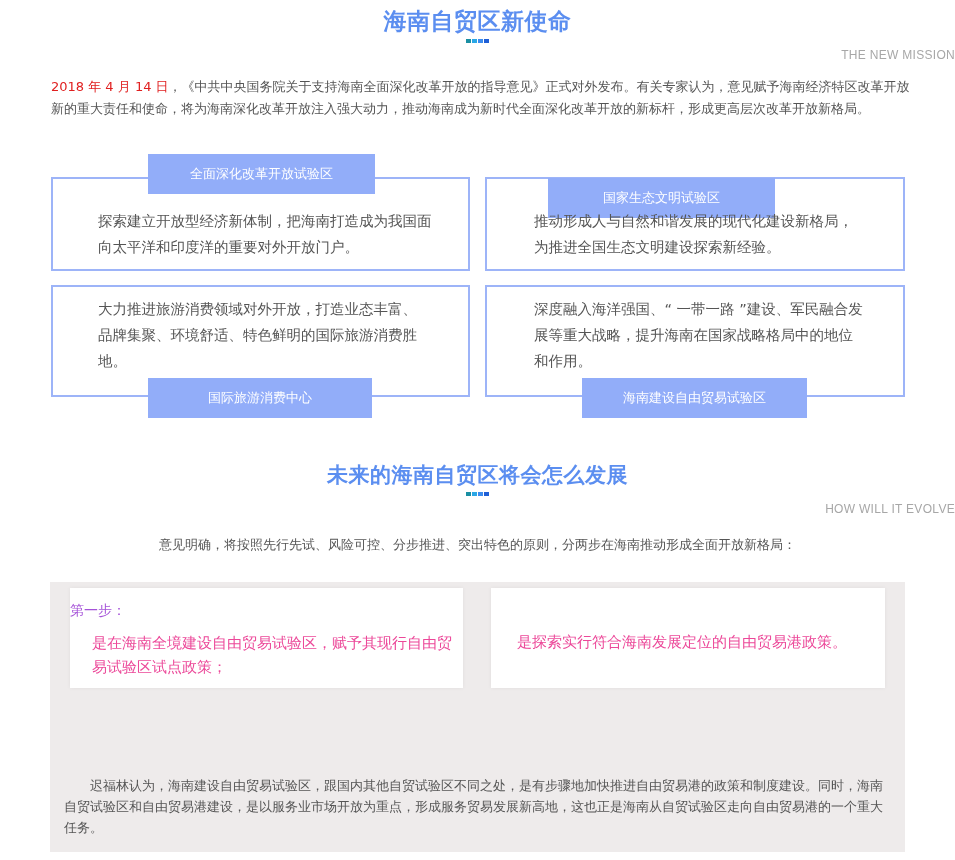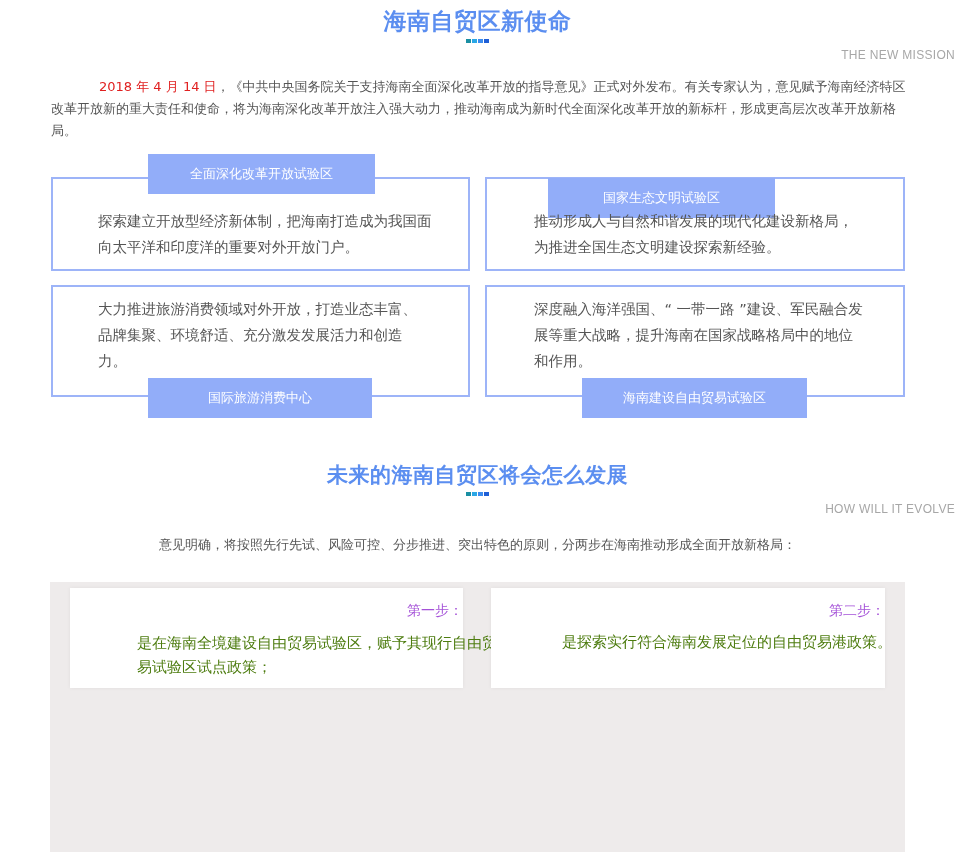--- a/index.html
+++ b/index.html
@@ -5,30 +5,30 @@
   * { box-sizing: border-box; margin: 0; padding: 0; }
   html, body { width: 955px; height: 860px; background: #ffffff; overflow: hidden; }
   body { font-family: "DejaVu Sans", "Liberation Sans", sans-serif; color: #555555; position: relative; }
 
   .section-title { position: absolute; left: 0; width: 955px; text-align: center; color: #5b8ef0; font-size: 23px; letter-spacing: 0.5px; }
   .dots { position: absolute; left: 0; width: 955px; display: flex; justify-content: center; gap: 1px; }
   .dots span { width: 5px; height: 4px; display: block; }
   .subtitle { position: absolute; left: 0; width: 955px; text-align: right; font-family: "Liberation Sans", sans-serif; color: #a7a7a7; font-size: 12px; letter-spacing: 0.3px; }
 
   .intro { position: absolute; left: 51px; top: 76px; width: 860px; font-size: 13px; line-height: 22px; color: #555; }
-  .intro .date { color: #e02020; margin-left: 48px; }
+  .intro .date { color: #e02020; }
 
   .zone-box { position: absolute; border: 2px solid #9db4f8; background: #fff; }
   .zone-tag { position: absolute; background: #92adf9; color: #ffffff; font-size: 13px; text-align: center; line-height: 40px; height: 40px; }
   .zone-text { position: absolute; font-size: 14.5px; line-height: 26px; color: #555; }
 
   .panel { position: absolute; left: 50px; top: 582px; width: 855px; height: 270px; background: #eeebeb; }
   .step-card { position: absolute; background: #fff; box-shadow: 0 0 4px rgba(0,0,0,0.06); }
-  .step-label { position: absolute; left: 0; right: 0; text-align: right; color: #a552d8; font-size: 14px; }
-  .step-text { position: absolute; color: #4d7c0f; font-size: 15px; line-height: 24px; margin-left: 45px; }
+  .step-label { position: absolute; left: 0; right: 0; text-align: left; color: #a552d8; font-size: 14px; }
+  .step-text { position: absolute; color: #ec4899; font-size: 15px; line-height: 24px; }
   .para { position: absolute; left: 14px; width: 830px; font-size: 13px; line-height: 21px; color: #555; text-indent: 2em; }
 
   .lead { position: absolute; left: 0; width: 955px; top: 536px; text-align: center; font-size: 13px; color: #555; }
 </style>
 </head>
 <body>
 
 <h1 class="section-title" style="top:6px;">海南自贸区新使命</h1>
 <div class="dots" style="top:39px;">
   <span style="background:#1a8fa3"></span>
@@ -43,21 +43,21 @@
 <div class="zone-box" style="left:51px; top:177px; width:419px; height:94px;"></div>
 <div class="zone-tag" style="left:148px; top:154px; width:227px;">全面深化改革开放试验区</div>
 <div class="zone-text" style="left:98px; top:208px; width:340px;">探索建立开放型经济新体制，把海南打造成为我国面向太平洋和印度洋的重要对外开放门户。</div>
 
 <div class="zone-box" style="left:485px; top:177px; width:420px; height:94px;"></div>
 <div class="zone-tag" style="left:548px; top:154px; width:227px;margin-top:24px;">国家生态文明试验区</div>
 <div class="zone-text" style="left:534px; top:208px; width:330px;">推动形成人与自然和谐发展的现代化建设新格局，为推进全国生态文明建设探索新经验。</div>
 
 <div class="zone-box" style="left:51px; top:285px; width:419px; height:112px;"></div>
 <div class="zone-tag" style="left:148px; top:378px; width:224px;">国际旅游消费中心</div>
-<div class="zone-text" style="left:98px; top:296px; width:330px;">大力推进旅游消费领域对外开放，打造业态丰富、品牌集聚、环境舒适、充分激发发展活力和创造力。</div>
+<div class="zone-text" style="left:98px; top:296px; width:330px;">大力推进旅游消费领域对外开放，打造业态丰富、品牌集聚、环境舒适、特色鲜明的国际旅游消费胜地。</div>
 
 <div class="zone-box" style="left:485px; top:285px; width:420px; height:112px;"></div>
 <div class="zone-tag" style="left:582px; top:378px; width:225px;">海南建设自由贸易试验区</div>
 <div class="zone-text" style="left:534px; top:296px; width:330px;">深度融入海洋强国、“ 一带一路 ”建设、军民融合发展等重大战略，提升海南在国家战略格局中的地位和作用。</div>
 
 <h2 class="section-title" style="top:461px; font-size:21px;">未来的海南自贸区将会怎么发展</h2>
 <div class="dots" style="top:492px;">
   <span style="background:#1a8fa3"></span>
   <span style="background:#2aa7e6"></span>
   <span style="background:#3b8cef"></span>
@@ -66,17 +66,17 @@
 <div class="subtitle" style="top:502px;">HOW WILL IT EVOLVE</div>
 
 <p class="lead">意见明确，将按照先行先试、风险可控、分步推进、突出特色的原则，分两步在海南推动形成全面开放新格局：</p>
 
 <div class="panel">
   <div class="step-card" style="left:20px; top:6px; width:393px; height:100px;">
     <div class="step-label" style="top:14px;">第一步：</div>
     <div class="step-text" style="left:22px; top:43px; width:360px;">是在海南全境建设自由贸易试验区，赋予其现行自由贸易试验区试点政策；</div>
   </div>
   <div class="step-card" style="left:441px; top:6px; width:394px; height:100px;">
-    <div class="step-label" style="top:14px;">第二步：</div>
     <div class="step-text" style="left:26px; top:42px; width:360px;">是探索实行符合海南发展定位的自由贸易港政策。</div>
   </div>
 
+  <p class="para" style="top:193px;">迟福林认为，海南建设自由贸易试验区，跟国内其他自贸试验区不同之处，是有步骤地加快推进自由贸易港的政策和制度建设。同时，海南自贸试验区和自由贸易港建设，是以服务业市场开放为重点，形成服务贸易发展新高地，这也正是海南从自贸试验区走向自由贸易港的一个重大任务。</p>
 </div>
 
 </body></html>

